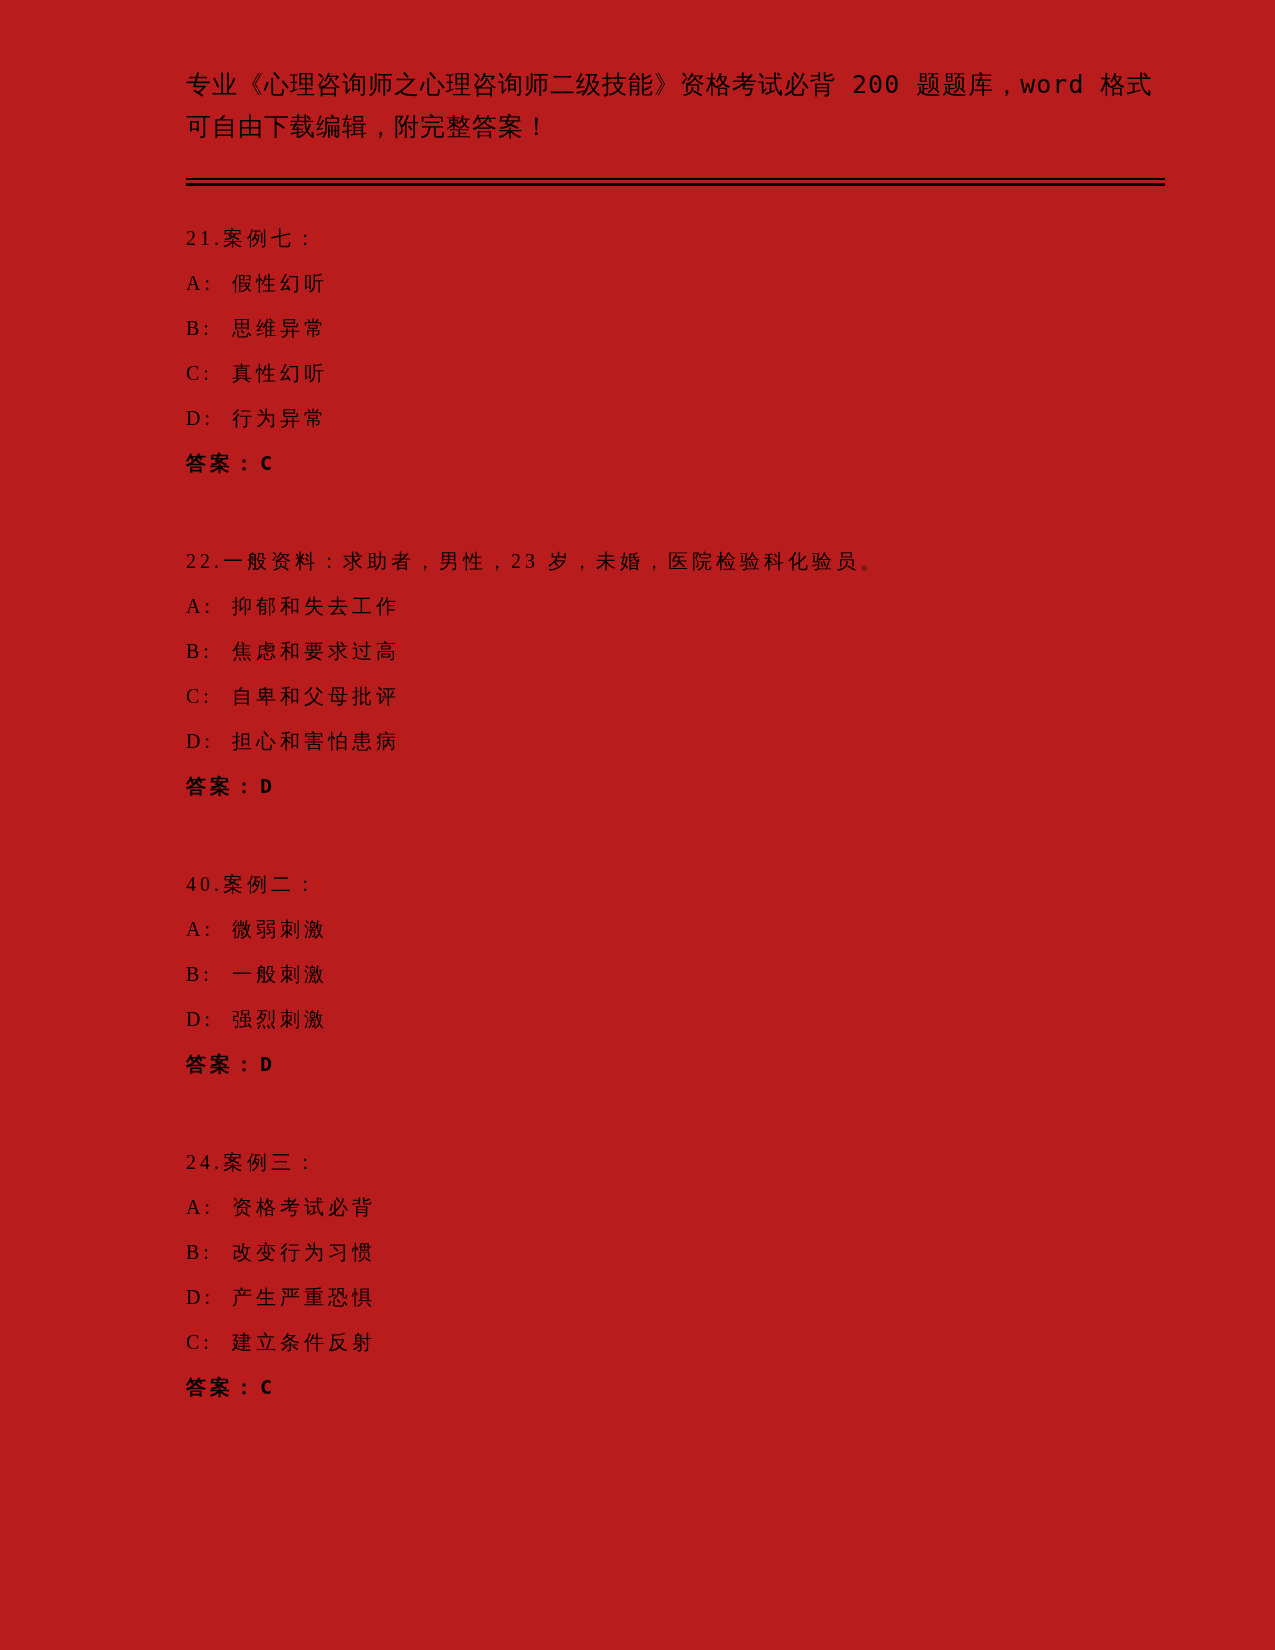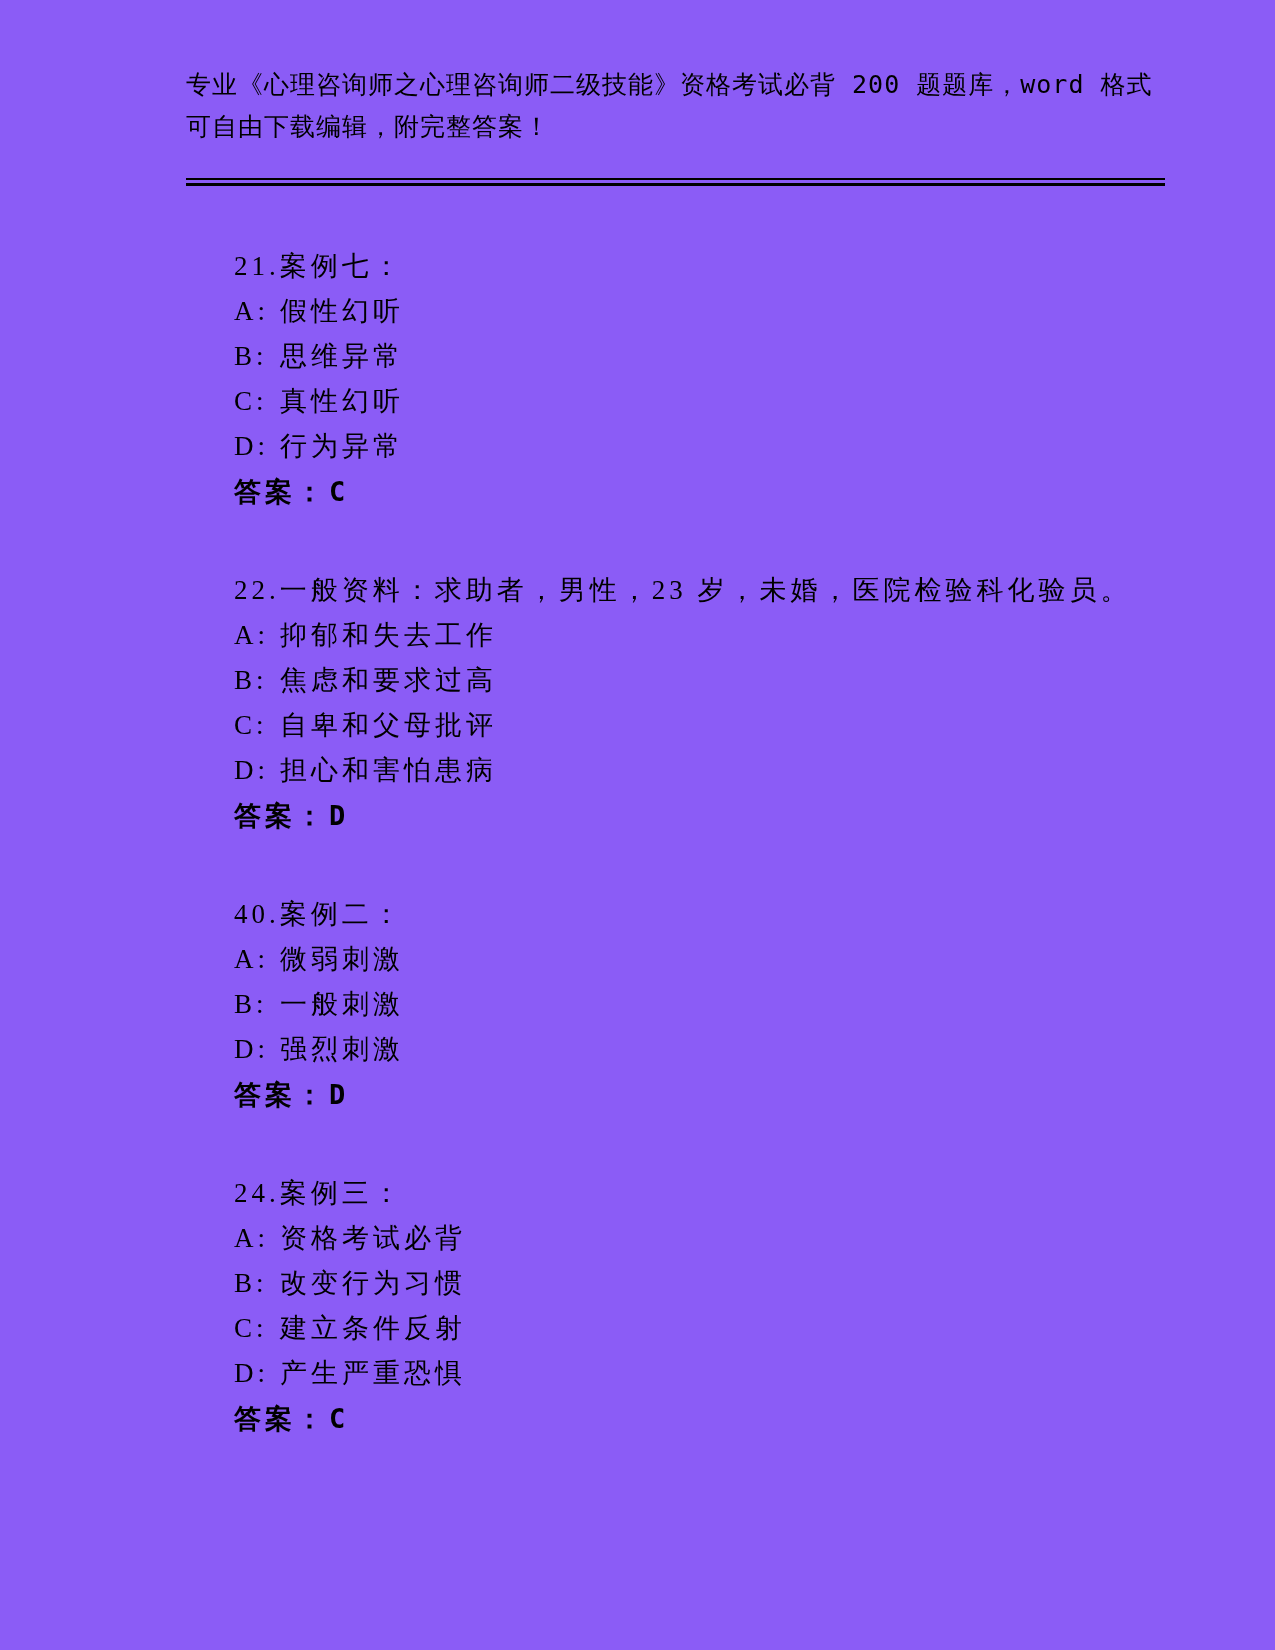--- a/index.html
+++ b/index.html
@@ -1,20 +1,20 @@
 <!DOCTYPE html>
 <html><head>
 <meta charset="utf-8">
 <style>
   html, body { margin: 0; padding: 0; background: #ffffff; }
   .page {
     position: relative;
     width: 1275px;
     height: 1650px;
-    background: #8b5cf6;
+    background: #b91c1c;
     color: #000000;
     overflow: hidden;
     font-family: "Liberation Serif", serif;
   }
   
   .doc-header {
     position: absolute;
     left: 186px;
     top: 64px;
     width: 979px;
@@ -32,27 +32,26 @@
     top: 178px;
     width: 979px;
     height: 3px;
     border-top: 2px solid #000000;
     border-bottom: 3px solid #000000;
   }
   
   .content {
     position: absolute;
     left: 186px;
-    top: 244px;
+    top: 216px;
     width: 979px;
-    font-size: 27px;
+    font-size: 20px;
     line-height: 45px;
     letter-spacing: 4px;
     color: #000000;
-    margin-left: 48px;
   }
   .question { margin: 0 0 53px 0; }
   .line { white-space: nowrap; }
   .q-number { display: inline; }
   .q-stem { display: inline; }
   .opt-label {
     display: inline-block;
     width: 46px;
     vertical-align: baseline;
   }
@@ -102,19 +101,19 @@
       <div class="line"><span class="opt-label">A:</span><span class="opt-text">微弱刺激</span></div>
       <div class="line"><span class="opt-label">B:</span><span class="opt-text">一般刺激</span></div>
       <div class="line"><span class="opt-label">D:</span><span class="opt-text">强烈刺激</span></div>
       <div class="line ans-line"><span>答案：</span><span class="ans-value">D</span></div>
     </div>
 
     <div class="question">
       <div class="line"><span class="q-number">24.</span><span class="q-stem">案例三：</span></div>
       <div class="line"><span class="opt-label">A:</span><span class="opt-text">资格考试必背</span></div>
       <div class="line"><span class="opt-label">B:</span><span class="opt-text">改变行为习惯</span></div>
+      <div class="line"><span class="opt-label">D:</span><span class="opt-text">产生严重恐惧</span></div>
       <div class="line"><span class="opt-label">C:</span><span class="opt-text">建立条件反射</span></div>
-      <div class="line"><span class="opt-label">D:</span><span class="opt-text">产生严重恐惧</span></div>
       <div class="line ans-line"><span>答案：</span><span class="ans-value">C</span></div>
     </div>
 
   </div>
 </div>
 
 </body></html>

